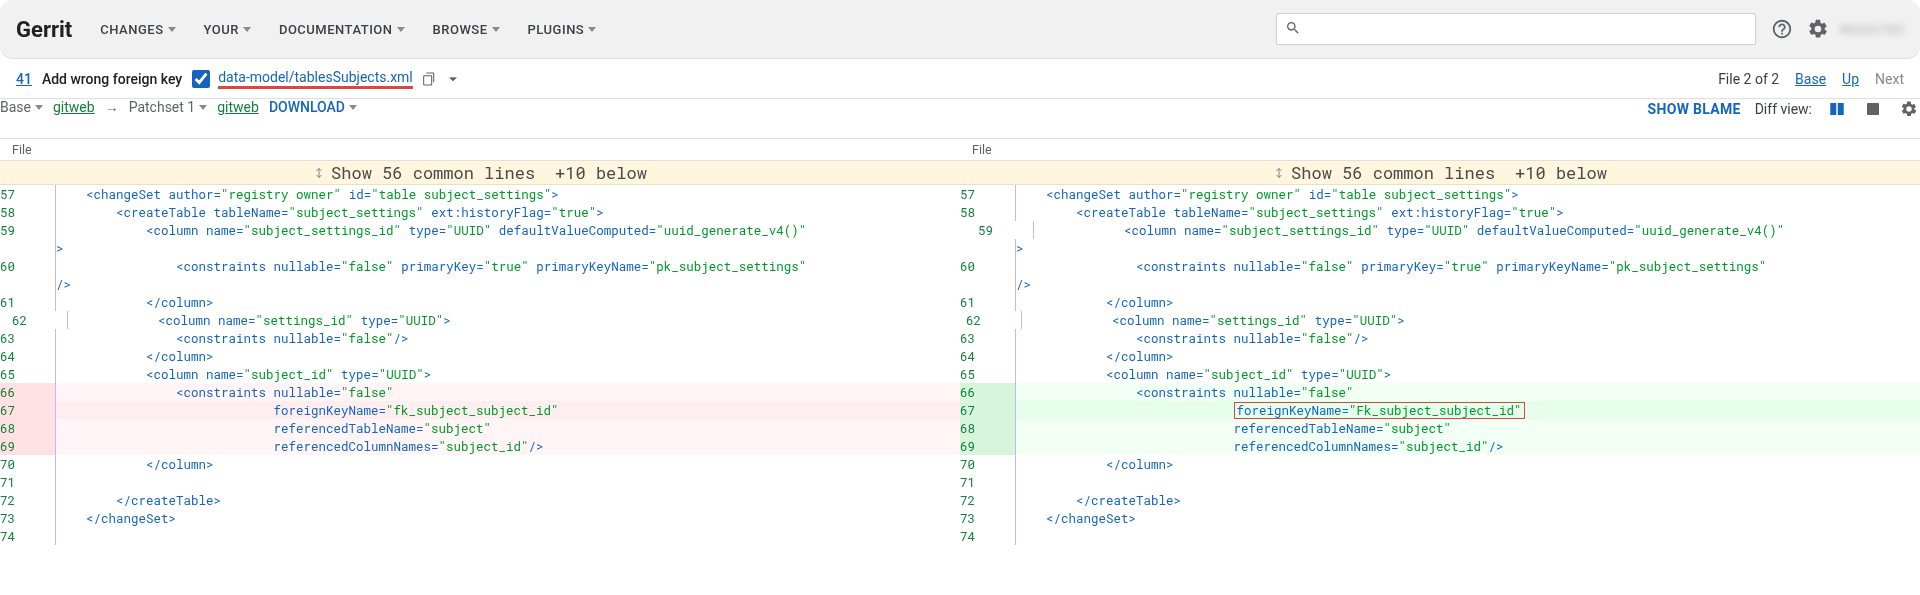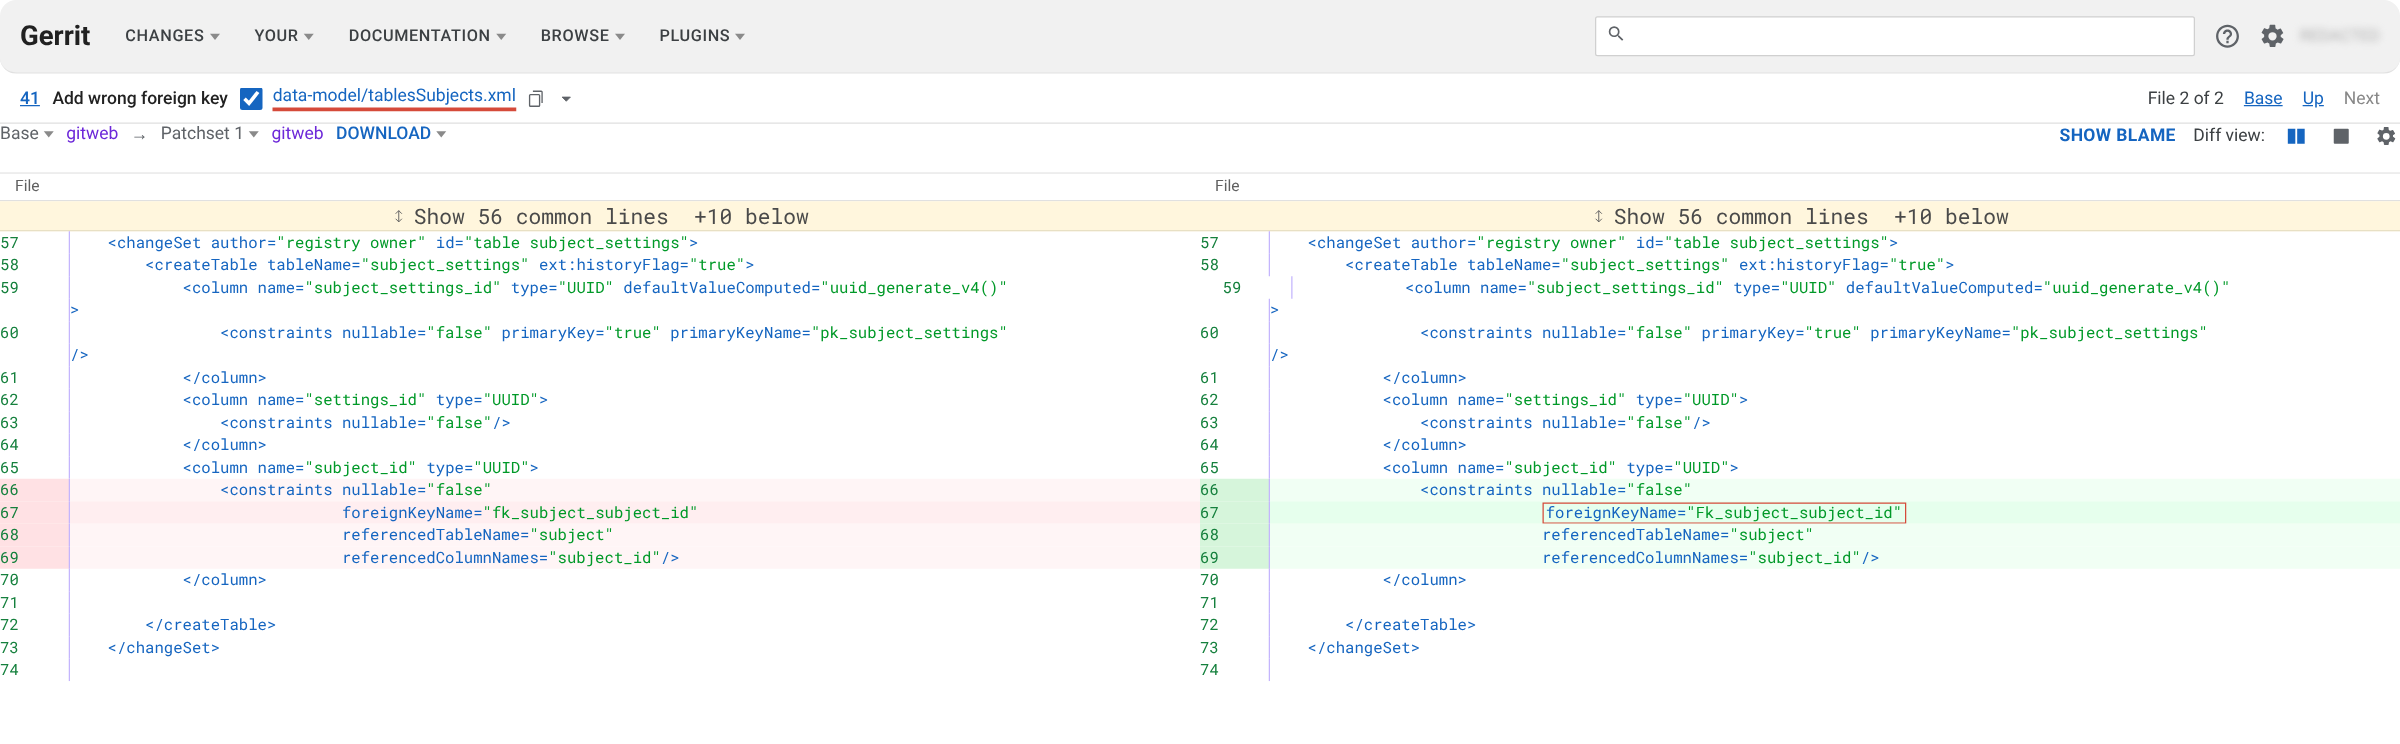--- a/index.html
+++ b/index.html
@@ -30,21 +30,21 @@
   .subheader .right { display: flex; align-items: center; gap: 16px; }
   .filepos { color: #3c4043; }
   .navlink { color: #1565c0; text-decoration: underline; cursor: pointer; }
   .navlink.disabled { color: #888; text-decoration: none; cursor: default; }
 
   
   .patchbar { display: flex; align-items: flex-start; height: 40px; padding: 0 0; font-size: 14px; color: #5f6368; border-bottom: 1px solid #e0e0e0; }
   .patchbar .dd { display: flex; align-items: center; gap: 4px; cursor: pointer; margin-right: 10px; }
   .patchbar .arrow { width: 0; height: 0; border-left: 4px solid transparent; border-right: 4px solid transparent; border-top: 5px solid #8a8a8a; }
   .patchbar .sep { margin: 0 10px; }
-  .gitweb { color: #6d28d9; cursor: pointer; }
+  .gitweb { color: #15803d; text-decoration: underline; cursor: pointer; }
   .download { color: #1565c0; font-weight: 500; cursor: pointer; display: flex; align-items: center; gap: 4px; margin-left:10px; text-transform: uppercase; }
   .patchbar .right { display: flex; align-items: center; gap: 14px; }
   .showblame { color: #1565c0; font-weight: 700; cursor: pointer; letter-spacing: .3px; }
   .diffview-label { color: #3c4043; }
   .viewiconbtn { width: 22px; height: 20px; cursor: pointer; display:inline-flex; align-items:center; justify-content:center; }
   .viewiconbtn.active { color: #1565c0; }
   .viewiconbtn svg { width: 18px; height: 18px; fill: currentColor; }
 
   
   .fileheaderrow { display: flex; height: 22px; border-bottom: 1px solid #e0e0e0; background: #fff; font-size: 12.5px; color: #606060; }
@@ -260,21 +260,21 @@
       </div>
     </div>
     <div style="display: flex;">
       <div class="side">
         <div class="row" style="width: 100%;"><div class="ln">61</div><div class="src"><span class="t-plain">            </span><span class="t-tag">&lt;/column&gt;</span></div></div>
       </div>
       <div class="side">
         <div class="row" style="width: 100%;"><div class="ln">61</div><div class="src"><span class="t-plain">            </span><span class="t-tag">&lt;/column&gt;</span></div></div>
       </div>
     </div>
-    <div style="display: flex;">
+    <div style="display: flex; margin-left: 12px;">
       <div class="side">
         <div class="row" style="width: 100%;"><div class="ln">62</div><div class="src"><span class="t-plain">            </span><span class="t-tag">&lt;column</span><span class="t-plain"> </span><span class="t-tag">name</span><span class="t-punc">=</span><span class="t-str">"settings_id"</span><span class="t-plain"> </span><span class="t-tag">type</span><span class="t-punc">=</span><span class="t-str">"UUID"</span><span class="t-tag">&gt;</span></div></div>
       </div>
       <div class="side">
         <div class="row" style="width: 100%;"><div class="ln">62</div><div class="src"><span class="t-plain">            </span><span class="t-tag">&lt;column</span><span class="t-plain"> </span><span class="t-tag">name</span><span class="t-punc">=</span><span class="t-str">"settings_id"</span><span class="t-plain"> </span><span class="t-tag">type</span><span class="t-punc">=</span><span class="t-str">"UUID"</span><span class="t-tag">&gt;</span></div></div>
       </div>
     </div>
     <div style="display: flex;">
       <div class="side">
         <div class="row" style="width: 100%;"><div class="ln">63</div><div class="src"><span class="t-plain">                </span><span class="t-tag">&lt;constraints</span><span class="t-plain"> </span><span class="t-tag">nullable</span><span class="t-punc">=</span><span class="t-str">"false"</span><span class="t-tag">/&gt;</span></div></div>

